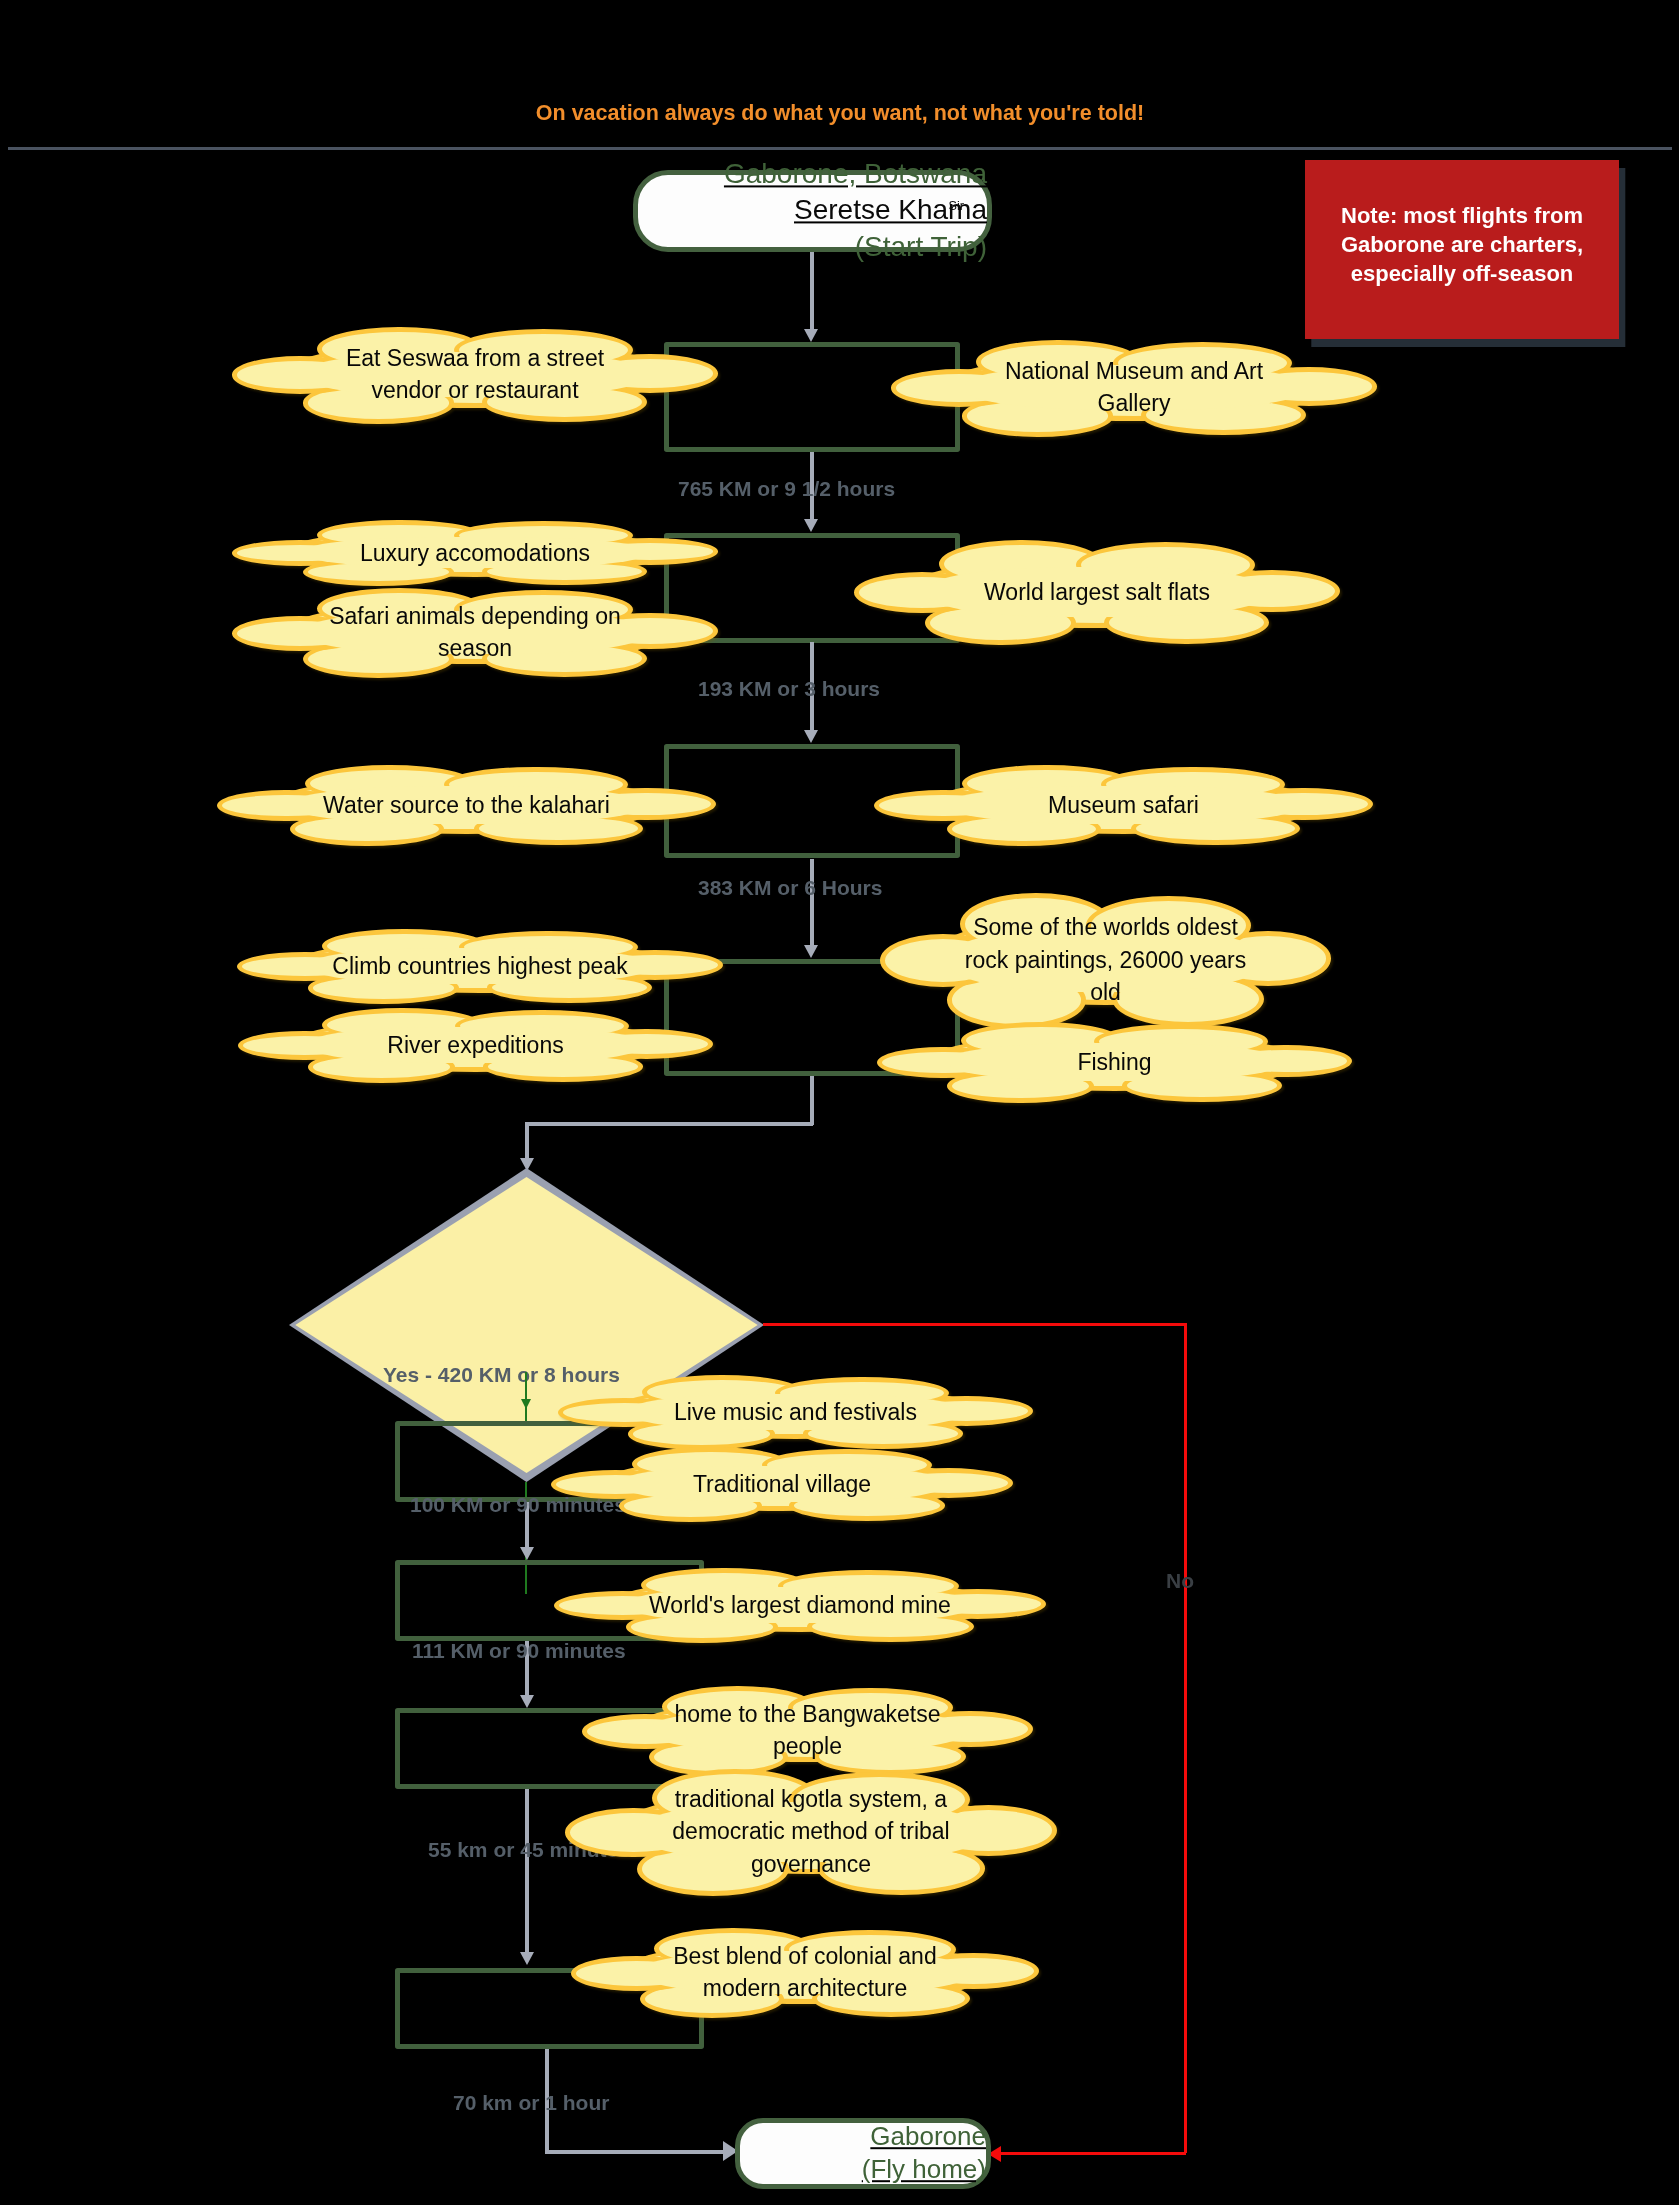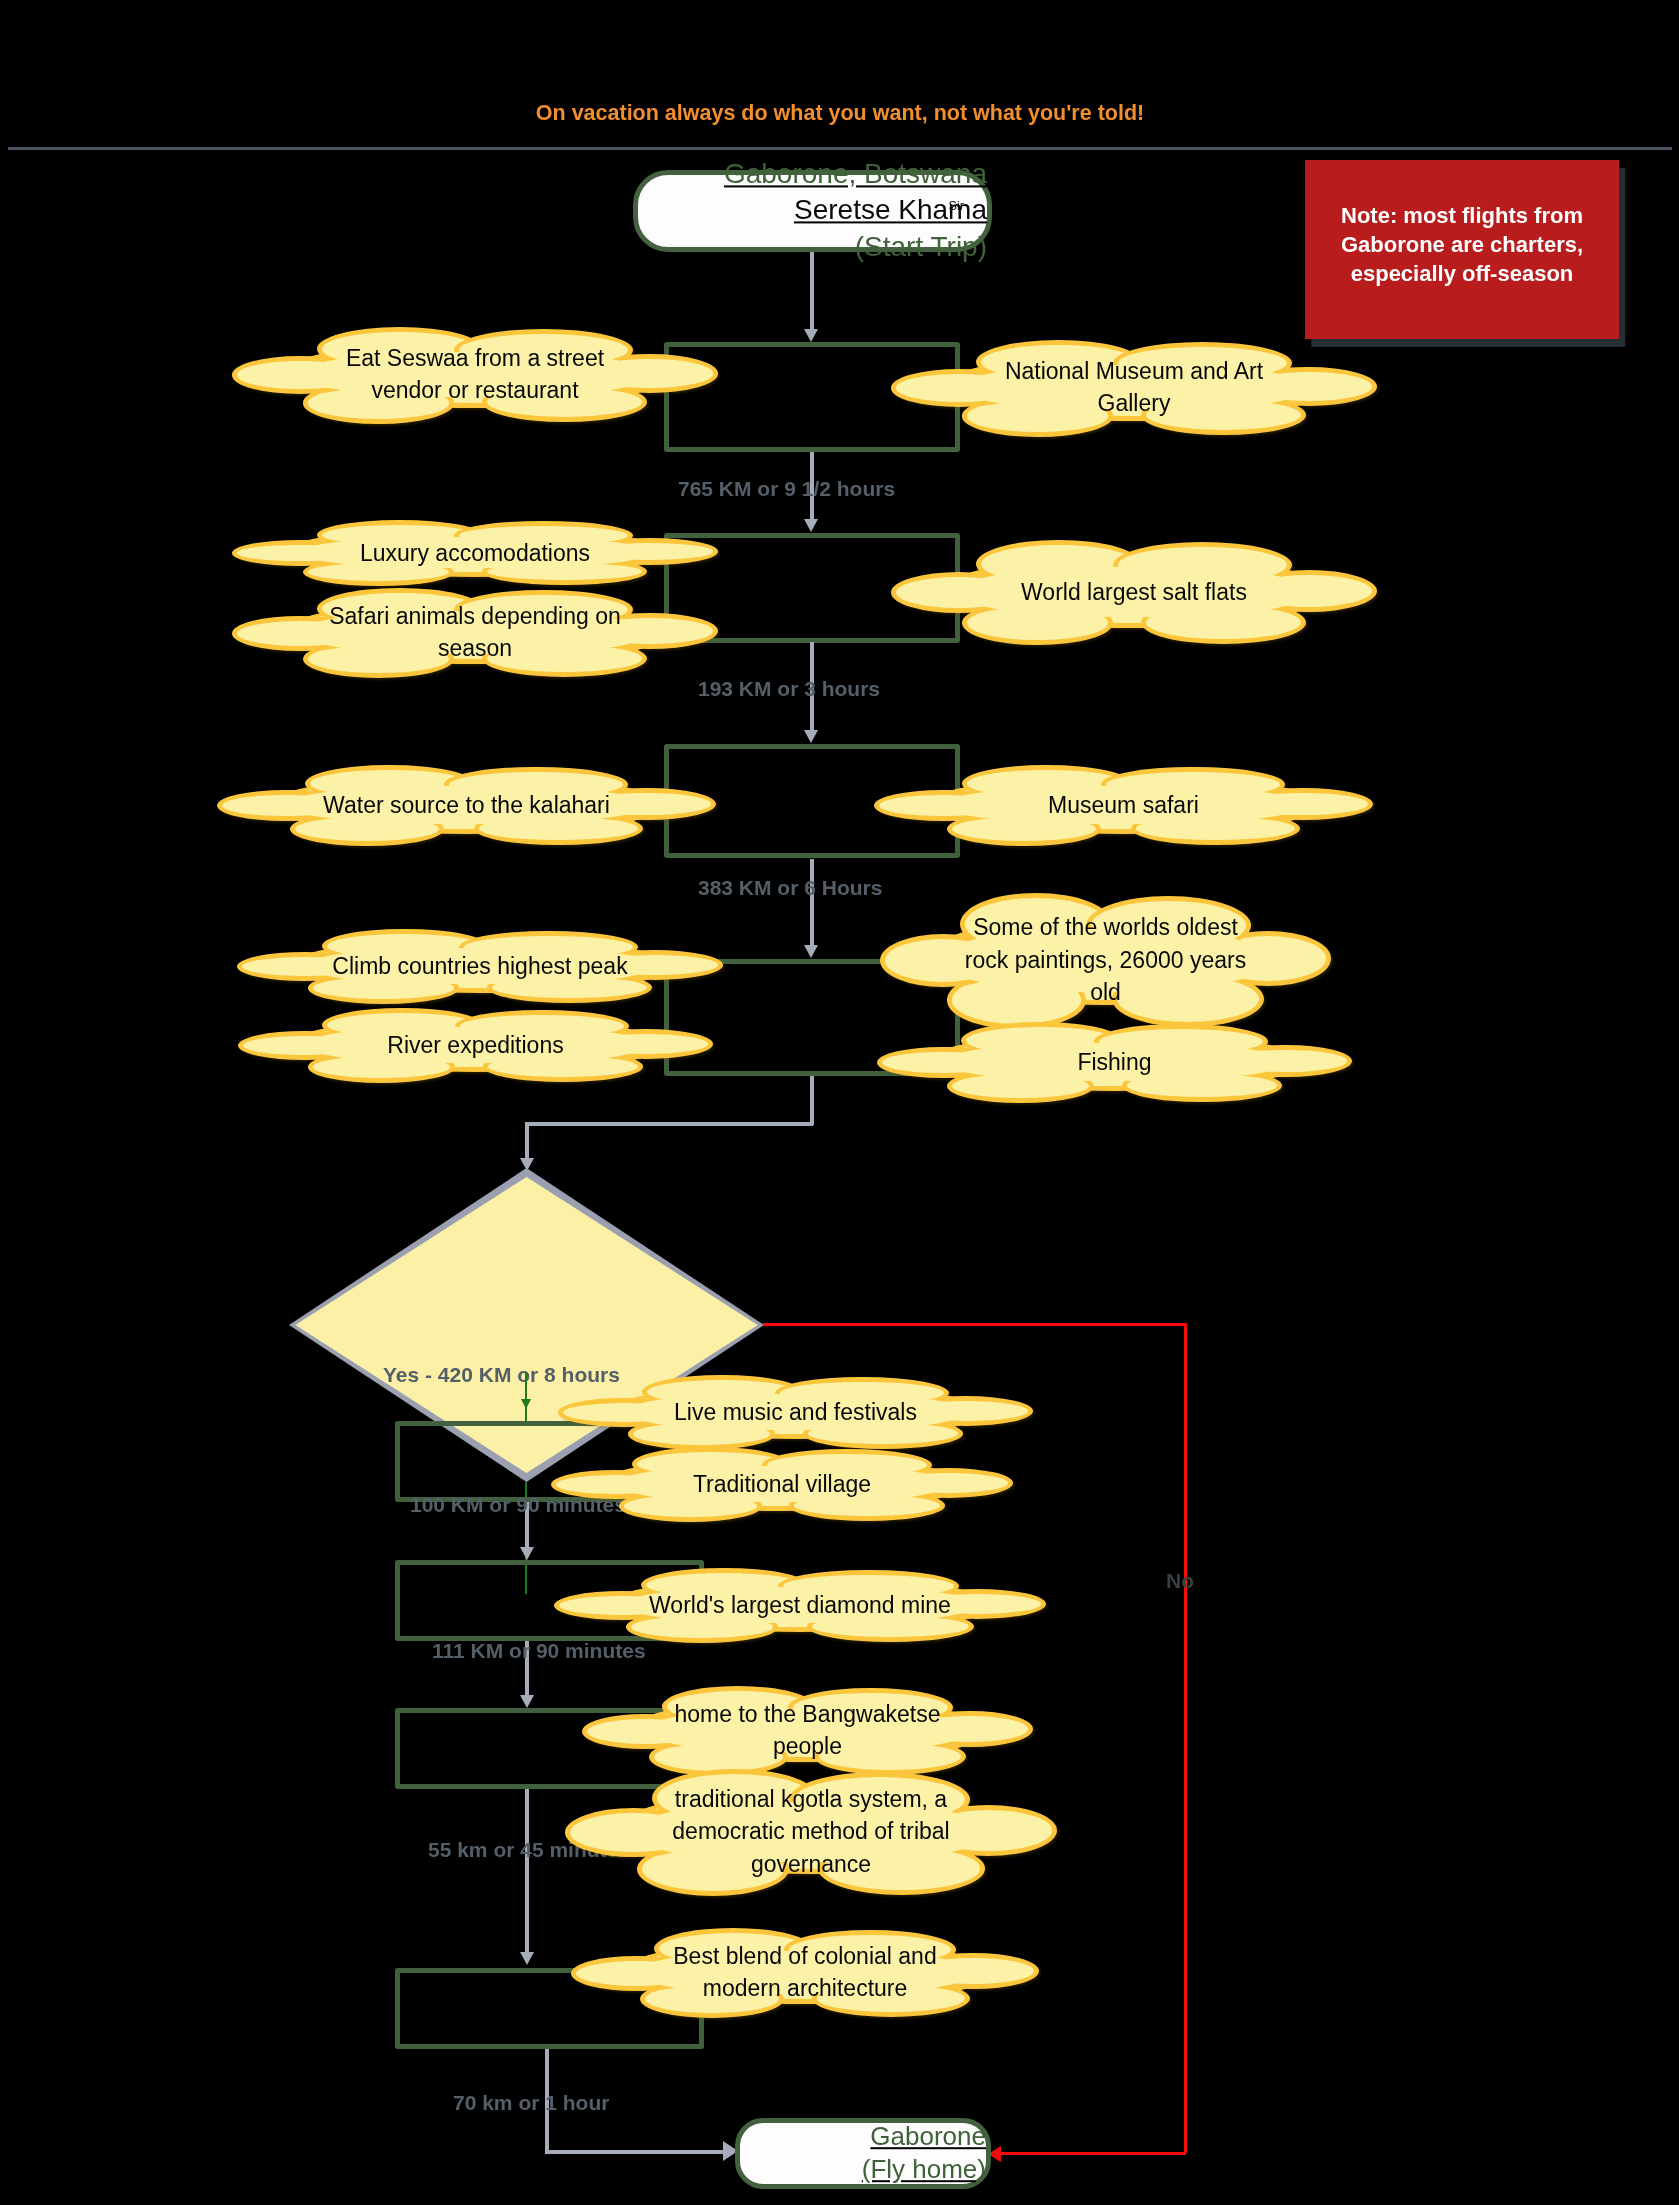--- a/index.html
+++ b/index.html
@@ -126,21 +126,21 @@
   .cloud .mask{
     position:absolute;left:3%;right:3%;top:10%;bottom:10%;
     background:#fbf2a8;border-radius:42%;z-index:2;
   }
 
   
   #c-seswaa      {left:291px; top:341px;  width:368px;height:67px;}
   #c-museum      {left:950px;top:354px;  width:368px;height:67px;}
   #c-luxury      {left:291px; top:528px; width:368px;height:49px;}
   #c-safari      {left:291px; top:601px; width:368px;height:63px;}
-  #c-saltflats   {left:950px;top:556px; width:368px;height:72px;}
+  #c-saltflats   {left:913px;top:556px; width:368px;height:72px;}
   #c-water       {left:278px; top:776px; width:377px;height:58px;}
   #c-perfect     {left:935px;top:776px; width:377px;height:58px;}
   #c-climb       {left:296px; top:939px; width:368px;height:54px;}
   #c-river       {left:296px; top:1018px; width:359px;height:54px;}
   #c-rock        {left:935px;top:915px; width:341px;height:90px;}
   #c-fishing     {left:935px;top:1033px; width:359px;height:58px;}
   #c-livemusic   {left:616px;top:1385px; width:359px;height:54px;}
   #c-village     {left:607px;top:1457px; width:350px;height:54px;}
   #c-diamond     {left:614px;top:1578px; width:372px;height:54px;}
   #c-bangwaketse {left:637px;top:1699px; width:341px;height:63px;}
@@ -259,21 +259,21 @@
 <div class="vline abs" style="left:525px;top:1502px;height:49px;"></div>
 <div class="arrow-dn abs" style="left:520px;top:1547px;"></div>
 <div class="elabel" style="left:410px;top:1493px;">100 KM or 90 minutes</div>
 
 <div id="box6" class="pbox">
   <div class="hidden-label"></div>
 </div>
 
 <div class="vline abs" style="left:525px;top:1641px;height:56px;"></div>
 <div class="arrow-dn abs" style="left:520px;top:1695px;"></div>
-<div class="elabel" style="left:412px;top:1639px;margin-left:20px;">111 KM or 90 minutes</div>
+<div class="elabel" style="left:412px;top:1639px;">111 KM or 90 minutes</div>
 
 <div id="box7" class="pbox">
   <div class="hidden-label"></div>
 </div>
 
 <div class="vline abs" style="left:525px;top:1789px;height:166px;"></div>
 <div class="arrow-dn abs" style="left:520px;top:1952px;"></div>
 <div class="elabel" style="left:428px;top:1838px;">55 km or 45 minutes</div>
 
 <div id="box8" class="pbox">

